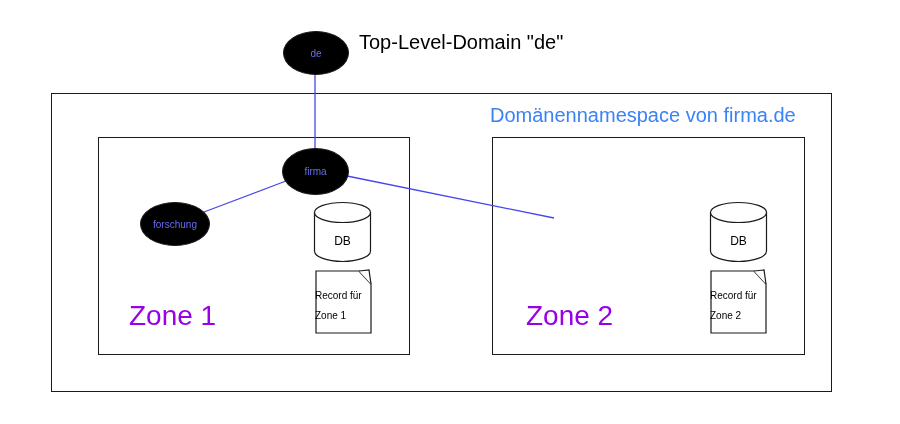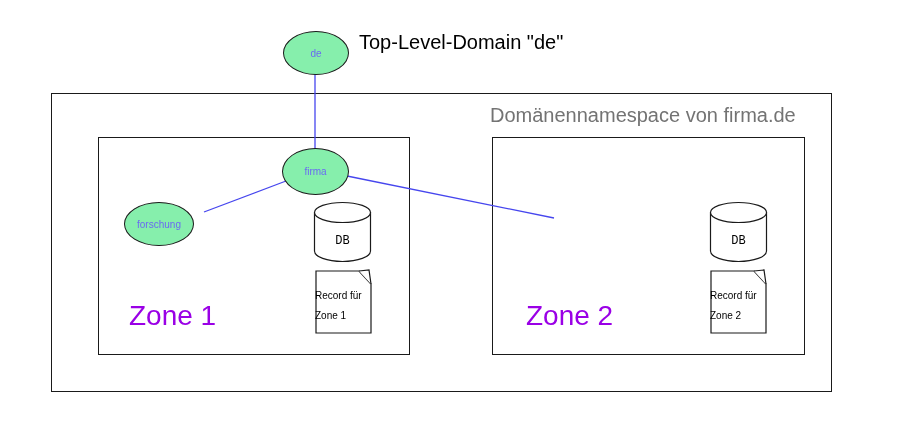--- a/index.html
+++ b/index.html
@@ -25,21 +25,21 @@
   .box {
     position: absolute;
     border: 1px solid #1a1a1a;
     background: transparent;
     z-index: 0;
   }
   .node {
     position: absolute;
     border: 1px solid #1a1a1a;
     border-radius: 50%;
-    background: #86efac;
+    background: #000000;
     z-index: 2;
     display: flex;
     align-items: center;
     justify-content: center;
   }
   .node span {
     font-size: 10px;
     color: #6a6af2;
     white-space: nowrap;
   }
@@ -50,21 +50,21 @@
     font-size: 20px;
     color: #000000;
     white-space: nowrap;
     z-index: 2;
   }
   .ns-title {
     position: absolute;
     left: 490px;
     top: 104px;
     font-size: 20px;
-    color: #737373;
+    color: #3b82f6;
     white-space: nowrap;
     z-index: 2;
   }
   .zone-label {
     position: absolute;
     top: 300px;
     font-size: 28px;
     color: #9a00e6;
     white-space: nowrap;
     z-index: 2;
@@ -77,21 +77,20 @@
     z-index: 2;
   }
   .cylinder .db-text {
     position: absolute;
     left: 0;
     top: 33px;
     width: 100%;
     text-align: center;
     font-size: 12px;
     color: #000000;
-    font-family: Liberation Mono, monospace;
   }
   .document {
     position: absolute;
     top: 269px;
     width: 57px;
     height: 65px;
     z-index: 2;
   }
   .document .doc-text {
     position: absolute;
@@ -122,21 +121,21 @@
 
   <div class="top-title">Top-Level-Domain "de"</div>
   <div class="ns-title">Domänennamespace von firma.de</div>
 
   <div class="node" style="left:283px; top:31px; width:64px; height:42px;">
     <span>de</span>
   </div>
   <div class="node" style="left:282px; top:148px; width:65px; height:45px;align-items:center;">
     <span>firma</span>
   </div>
-  <div class="node" style="left:124px; top:202px; width:68px; height:42px;">
+  <div class="node" style="left:140px; top:202px; width:68px; height:42px;">
     <span>forschung</span>
   </div>
 
   <div class="cylinder" style="left:313px;">
     <svg width="59" height="62" viewBox="0 0 59 62" xmlns="http://www.w3.org/2000/svg">
       <path d="M1.5,11 V50 a28,10.5 0 0 0 56,0 V11" fill="#ffffff" stroke="#1a1a1a" stroke-width="1.2"></path>
       <ellipse cx="29.5" cy="11.5" rx="28" ry="10" fill="#ffffff" stroke="#1a1a1a" stroke-width="1.2"></ellipse>
     </svg>
     <div class="db-text">DB</div>
   </div>

